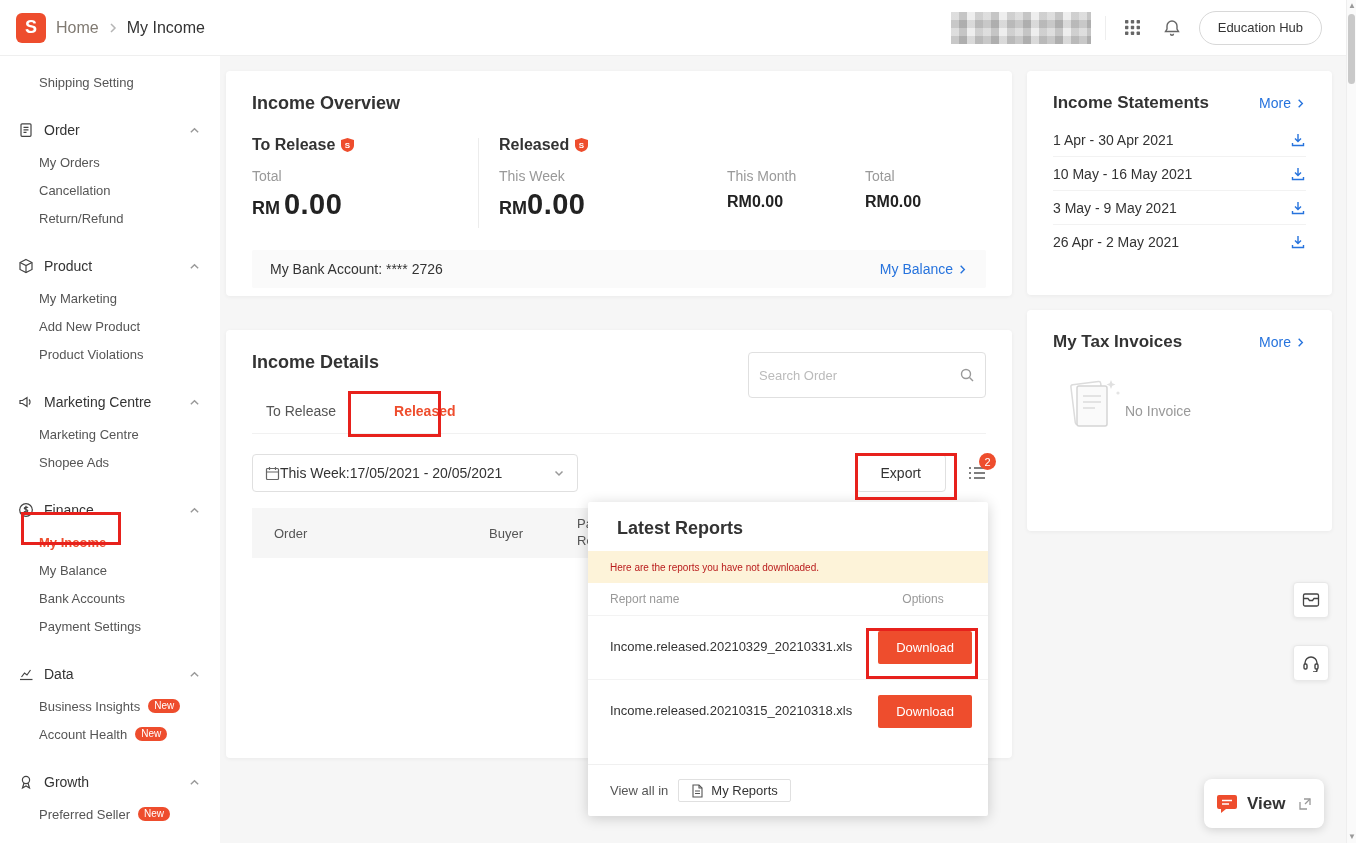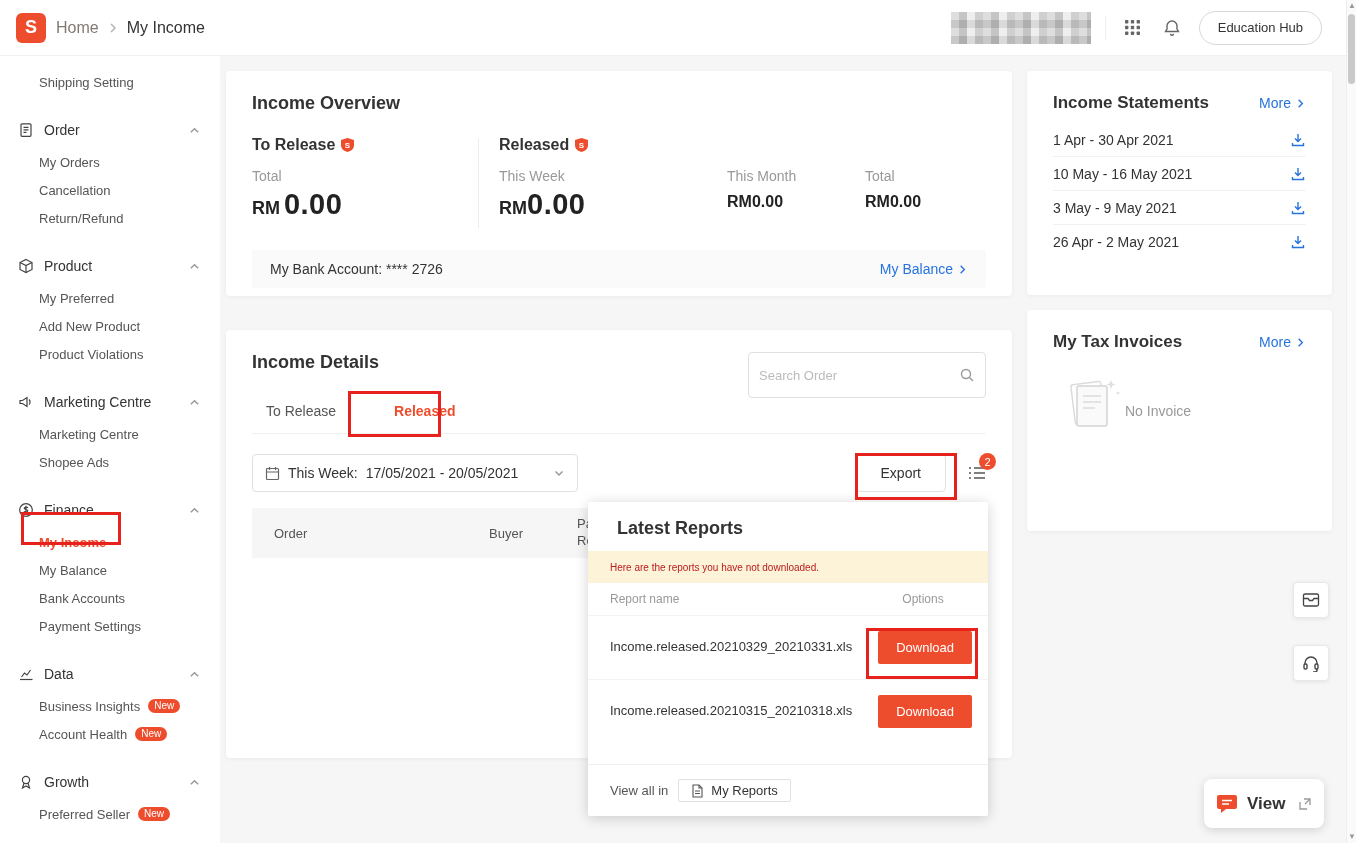--- a/index.html
+++ b/index.html
@@ -70,21 +70,21 @@
   .search-box { position:absolute; top:22px; right:26px; width:238px; height:46px; border:1px solid #e0e0e0;
     border-radius:4px; display:flex; align-items:center; padding:0 10px; background:#fff; }
   .search-box input { border:none; outline:none; flex:1; font-size:13px; color:#333; font-family:inherit; }
   .search-box input::placeholder { color:#bbb; }
   .tabs { display:flex; gap:58px; margin-top:26px; padding-left:14px; font-size:14px; }
   .tab { color:#555; cursor:pointer; padding:4px 0; }
   .tab.active { color:#ee4d2d; font-weight:bold; }
   .tab-line { height:1px; background:#f1f1f1; margin-top:10px; }
   .filter-row { display:flex; align-items:center; margin-top:20px; }
   .date-select { width:326px; height:38px; border:1px solid #e0e0e0; border-radius:4px; display:flex;
-    align-items:center; gap:8px; padding:0 12px; cursor:pointer; background:#fff; }
+    align-items:center; padding:0 12px; cursor:pointer; background:#fff; }
   .date-label { color:#333; font-size:14px; }
   .date-range { color:#333; font-size:14px; }
   .date-select .chev { margin-left:auto; }
   .export-btn { margin-left:auto; height:38px; padding:0 24px; background:#fff; border:1px solid #e0e0e0;
     border-radius:4px; font-size:14px; color:#333; font-family:inherit; cursor:pointer; }
   .menu-wrap { position:relative; margin-left:22px; cursor:pointer; }
   .count-badge { position:absolute; top:-12px; right:-10px; min-width:17px; height:17px; background:#ee4d2d;
     color:#fff; font-size:11px; border-radius:9px; display:flex; align-items:center; justify-content:center; padding:0 4px; }
   .tbl-head { margin-top:16px; height:50px; background:#f6f6f6; display:flex; align-items:center;
     padding:0 22px; font-size:13px; color:#555; }
@@ -220,21 +220,21 @@
             <path d="M2 4.5L8 7.5l6-3M8 7.5v7"></path>
           </svg>
         </span>
       <span>Product</span>
       <span class="chev">
           <svg width="11" height="11" viewBox="0 0 12 12" fill="none" stroke="#999" stroke-width="1.5">
             <path d="M2 8l4-4 4 4"></path>
           </svg>
         </span>
     </div>
-    <div class="side-item">My Preferred</div>
+    <div class="side-item">My Marketing</div>
     <div class="side-item">Add New Product</div>
     <div class="side-item">Product Violations</div>
   </div>
 
   <div class="side-section">
     <div class="side-head">
       <span>
           <svg width="16" height="16" viewBox="0 0 16 16" fill="none" stroke="#444" stroke-width="1.2">
             <path d="M2 6.5v3h2.5L9 12.5v-9L4.5 6.5z"></path>
             <path d="M11 5.5a3.5 3.5 0 0 1 0 5"></path>

